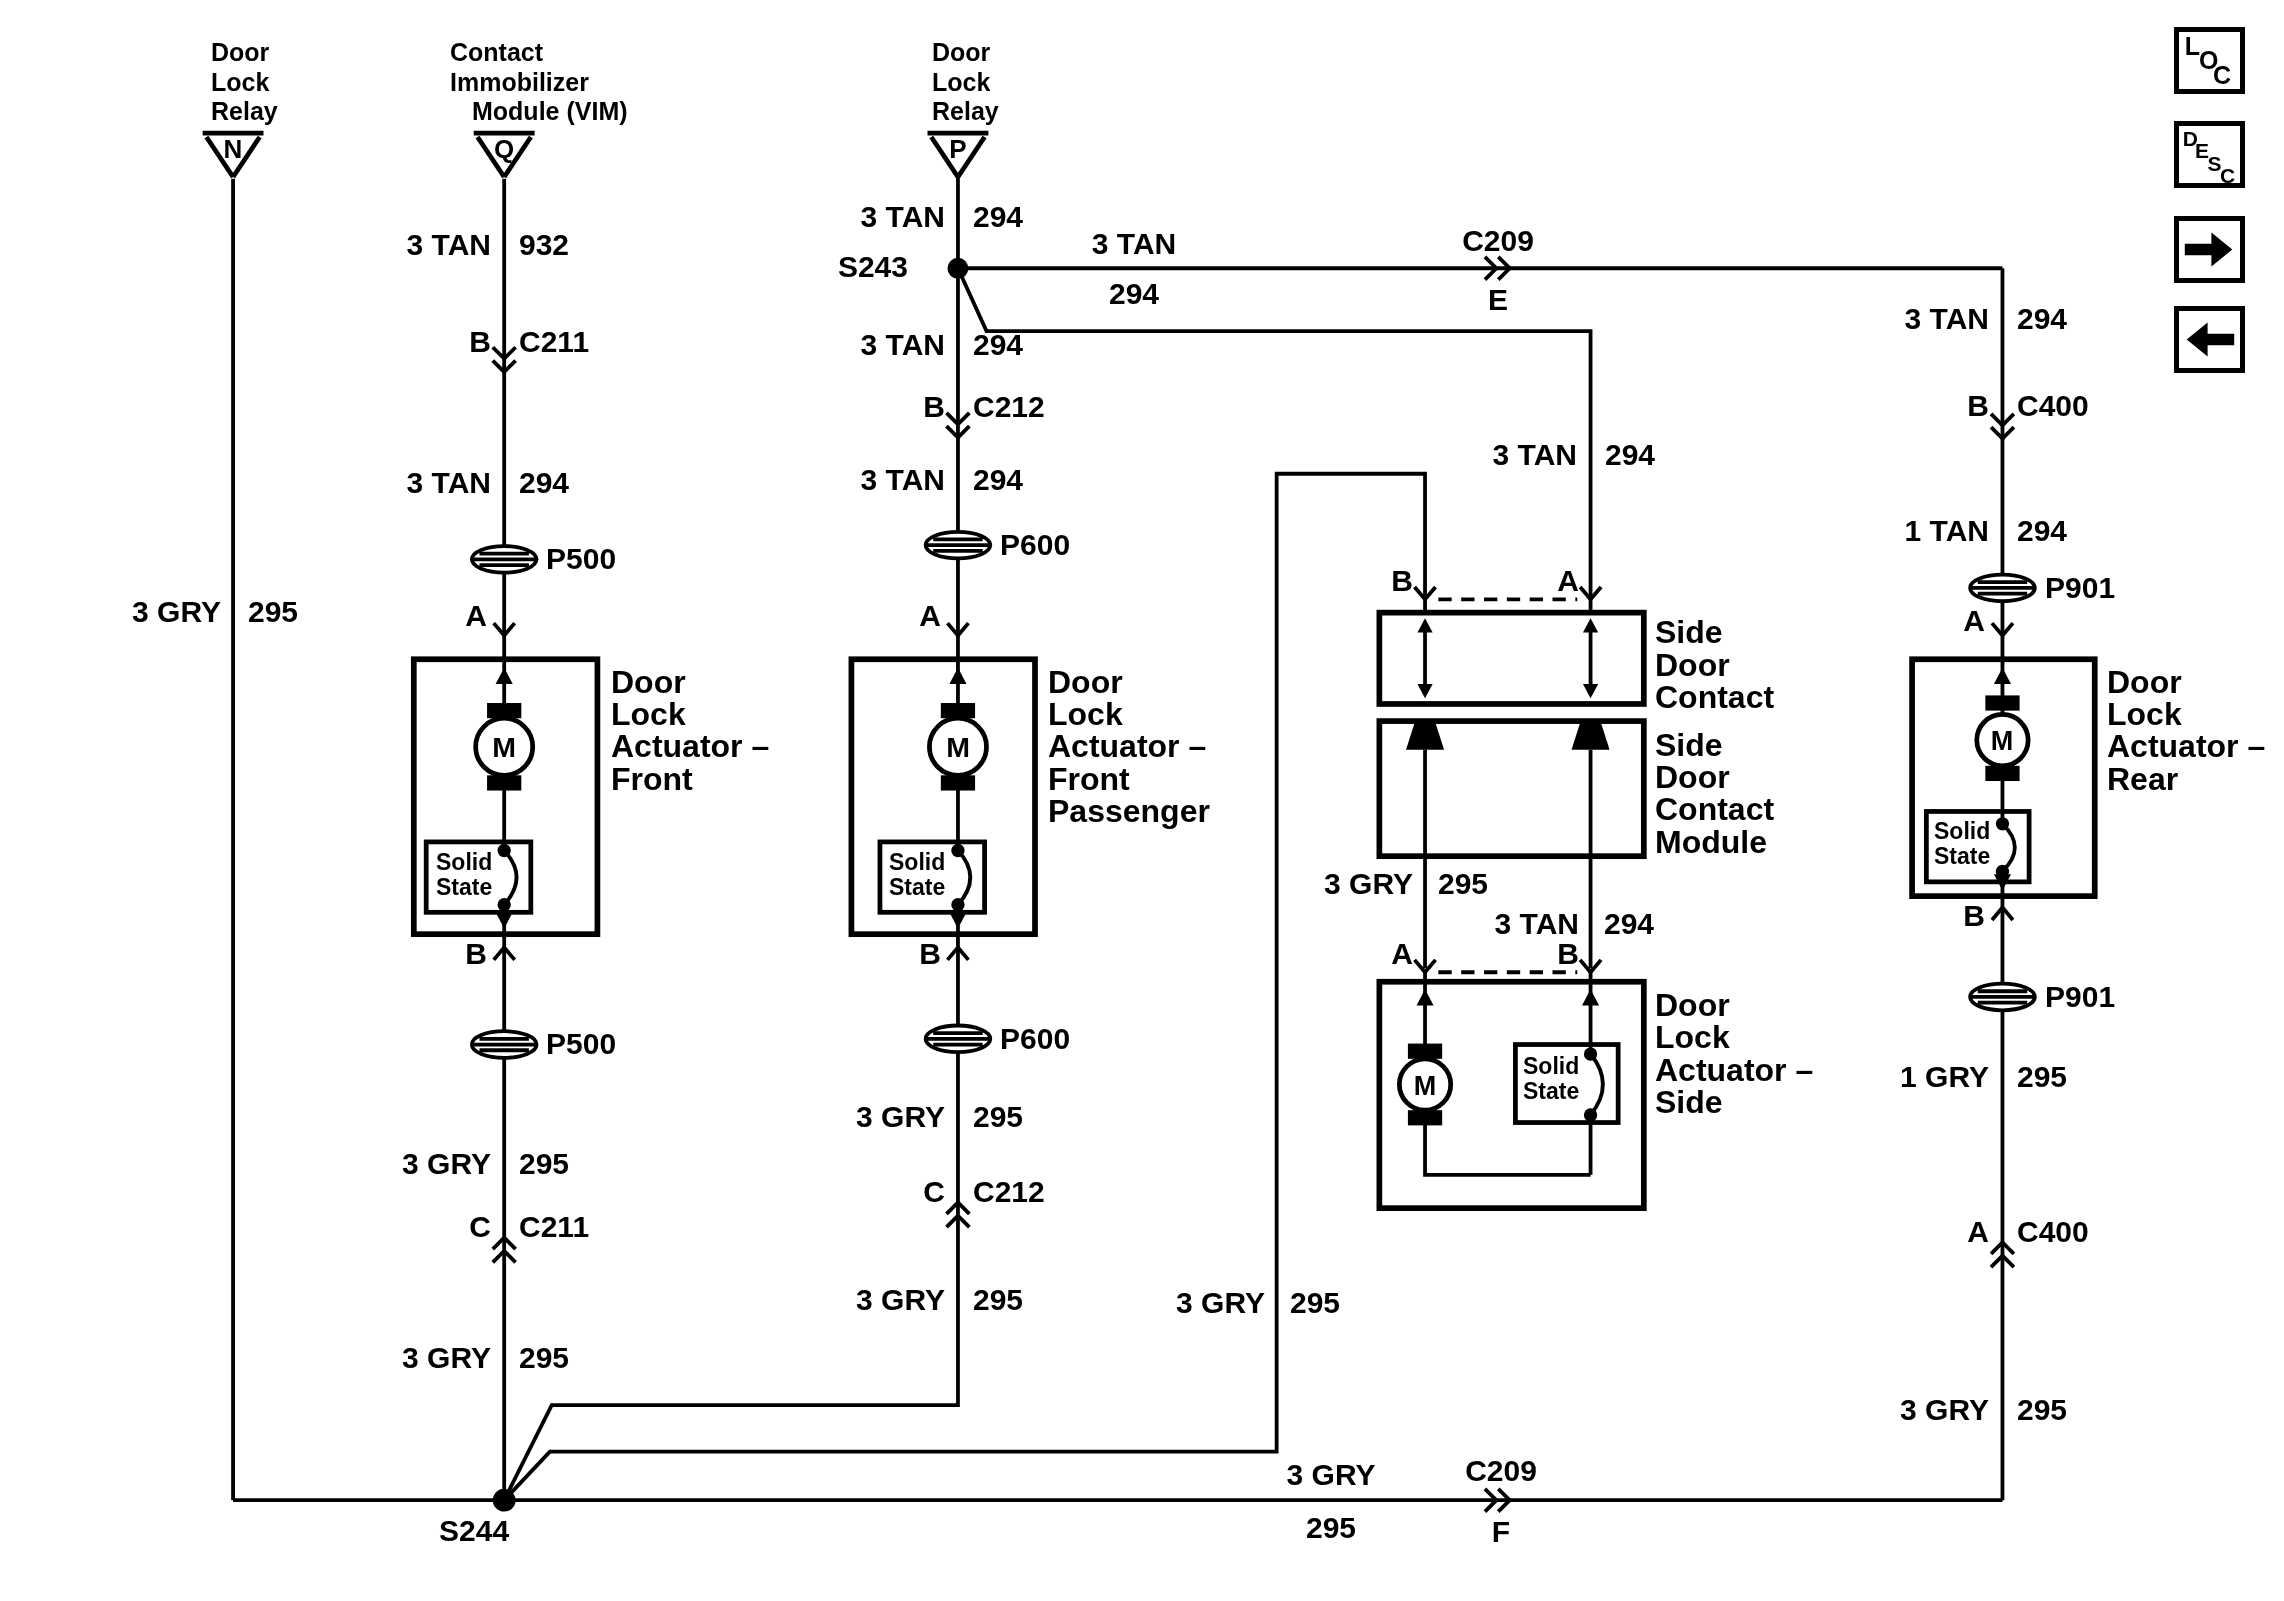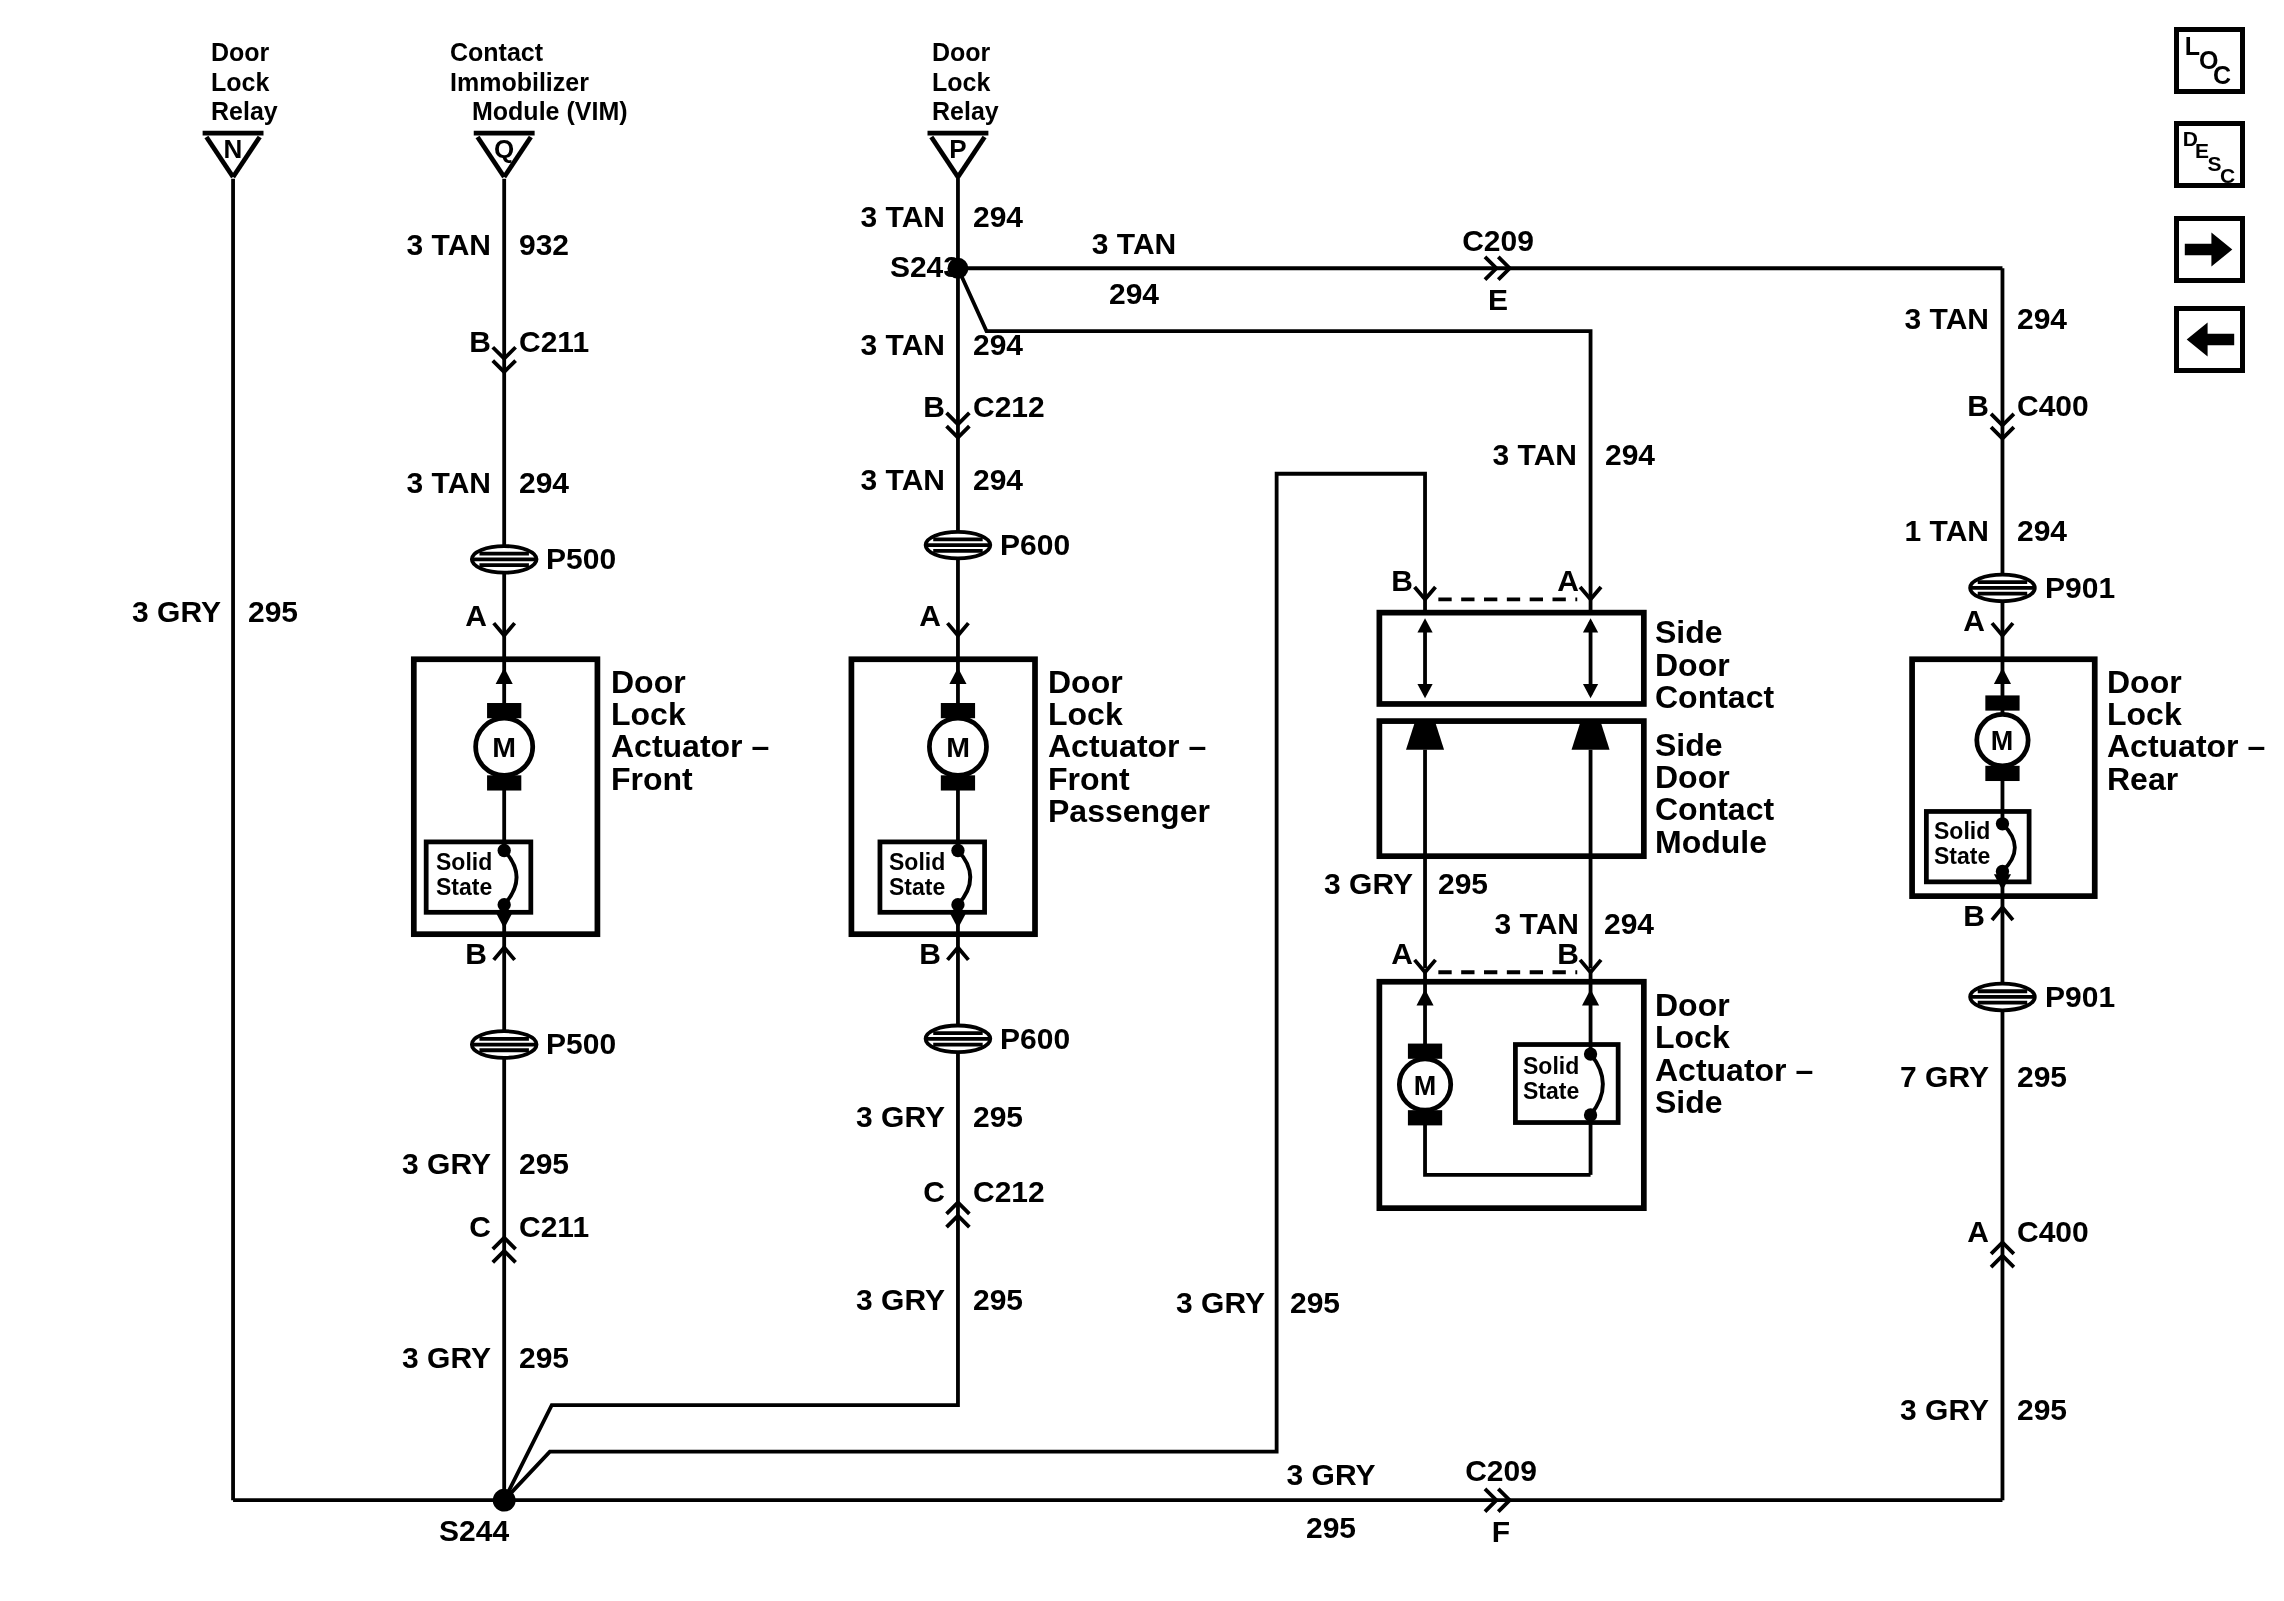--- a/index.html
+++ b/index.html
@@ -238,21 +238,21 @@
 <div class="lbl ssl" style="left:436px;top:875px">State</div>
 <div class="lbl ra" style="left:297px;top:936px">B</div>
 <div class="lbl" style="left:546px;top:1026px">P500</div>
 <div class="lbl ra" style="left:301px;top:1146px">3 GRY</div>
 <div class="lbl" style="left:519px;top:1146px">295</div>
 <div class="lbl ra" style="left:301px;top:1209px">C</div>
 <div class="lbl" style="left:519px;top:1209px">C211</div>
 <div class="lbl ra" style="left:301px;top:1340px">3 GRY</div>
 <div class="lbl" style="left:519px;top:1340px">295</div>
 
-<div class="lbl ra" style="left:770px;top:249px">S243</div>
+<div class="lbl ra" style="left:718px;top:249px">S243</div>
 <div class="lbl" style="left:439px;top:1513px">S244</div>
 
 <div class="lbl ra" style="left:755px;top:199px">3 TAN</div>
 <div class="lbl" style="left:973px;top:199px">294</div>
 <div class="lbl ra" style="left:755px;top:327px">3 TAN</div>
 <div class="lbl" style="left:973px;top:327px">294</div>
 <div class="lbl ra" style="left:755px;top:389px">B</div>
 <div class="lbl" style="left:973px;top:389px">C212</div>
 <div class="lbl ra" style="left:755px;top:462px">3 TAN</div>
 <div class="lbl" style="left:973px;top:462px">294</div>
@@ -330,21 +330,21 @@
   <div class="lbl md" style="left:2107px;top:666px">Door</div>
   <div class="lbl md" style="left:2107px;top:698px">Lock</div>
   <div class="lbl md" style="left:2107px;top:730px">Actuator –</div>
   <div class="lbl md" style="left:2107px;top:763px">Rear</div>
 </div>
 <div class="lbl tri-letter" style="left:1983px;top:723px;font-size:27px">M</div>
 <div class="lbl ssl" style="left:1934px;top:819px">Solid</div>
 <div class="lbl ssl" style="left:1934px;top:844px">State</div>
 <div class="lbl ra" style="left:1795px;top:898px">B</div>
 <div class="lbl" style="left:2045px;top:979px">P901</div>
-<div class="lbl ra" style="left:1799px;top:1059px">7 GRY</div>
+<div class="lbl ra" style="left:1799px;top:1059px">1 GRY</div>
 <div class="lbl" style="left:2017px;top:1059px">295</div>
 <div class="lbl ra" style="left:1799px;top:1214px">A</div>
 <div class="lbl" style="left:2017px;top:1214px">C400</div>
 <div class="lbl ra" style="left:1799px;top:1392px">3 GRY</div>
 <div class="lbl" style="left:2017px;top:1392px">295</div>
 
 <div class="lbl ctr" style="left:1255px;top:1457px">3 GRY</div>
 <div class="lbl ctr" style="left:1255px;top:1510px">295</div>
 <div class="lbl ctr" style="left:1425px;top:1453px">C209</div>
 <div class="lbl ctr" style="left:1425px;top:1514px">F</div>

